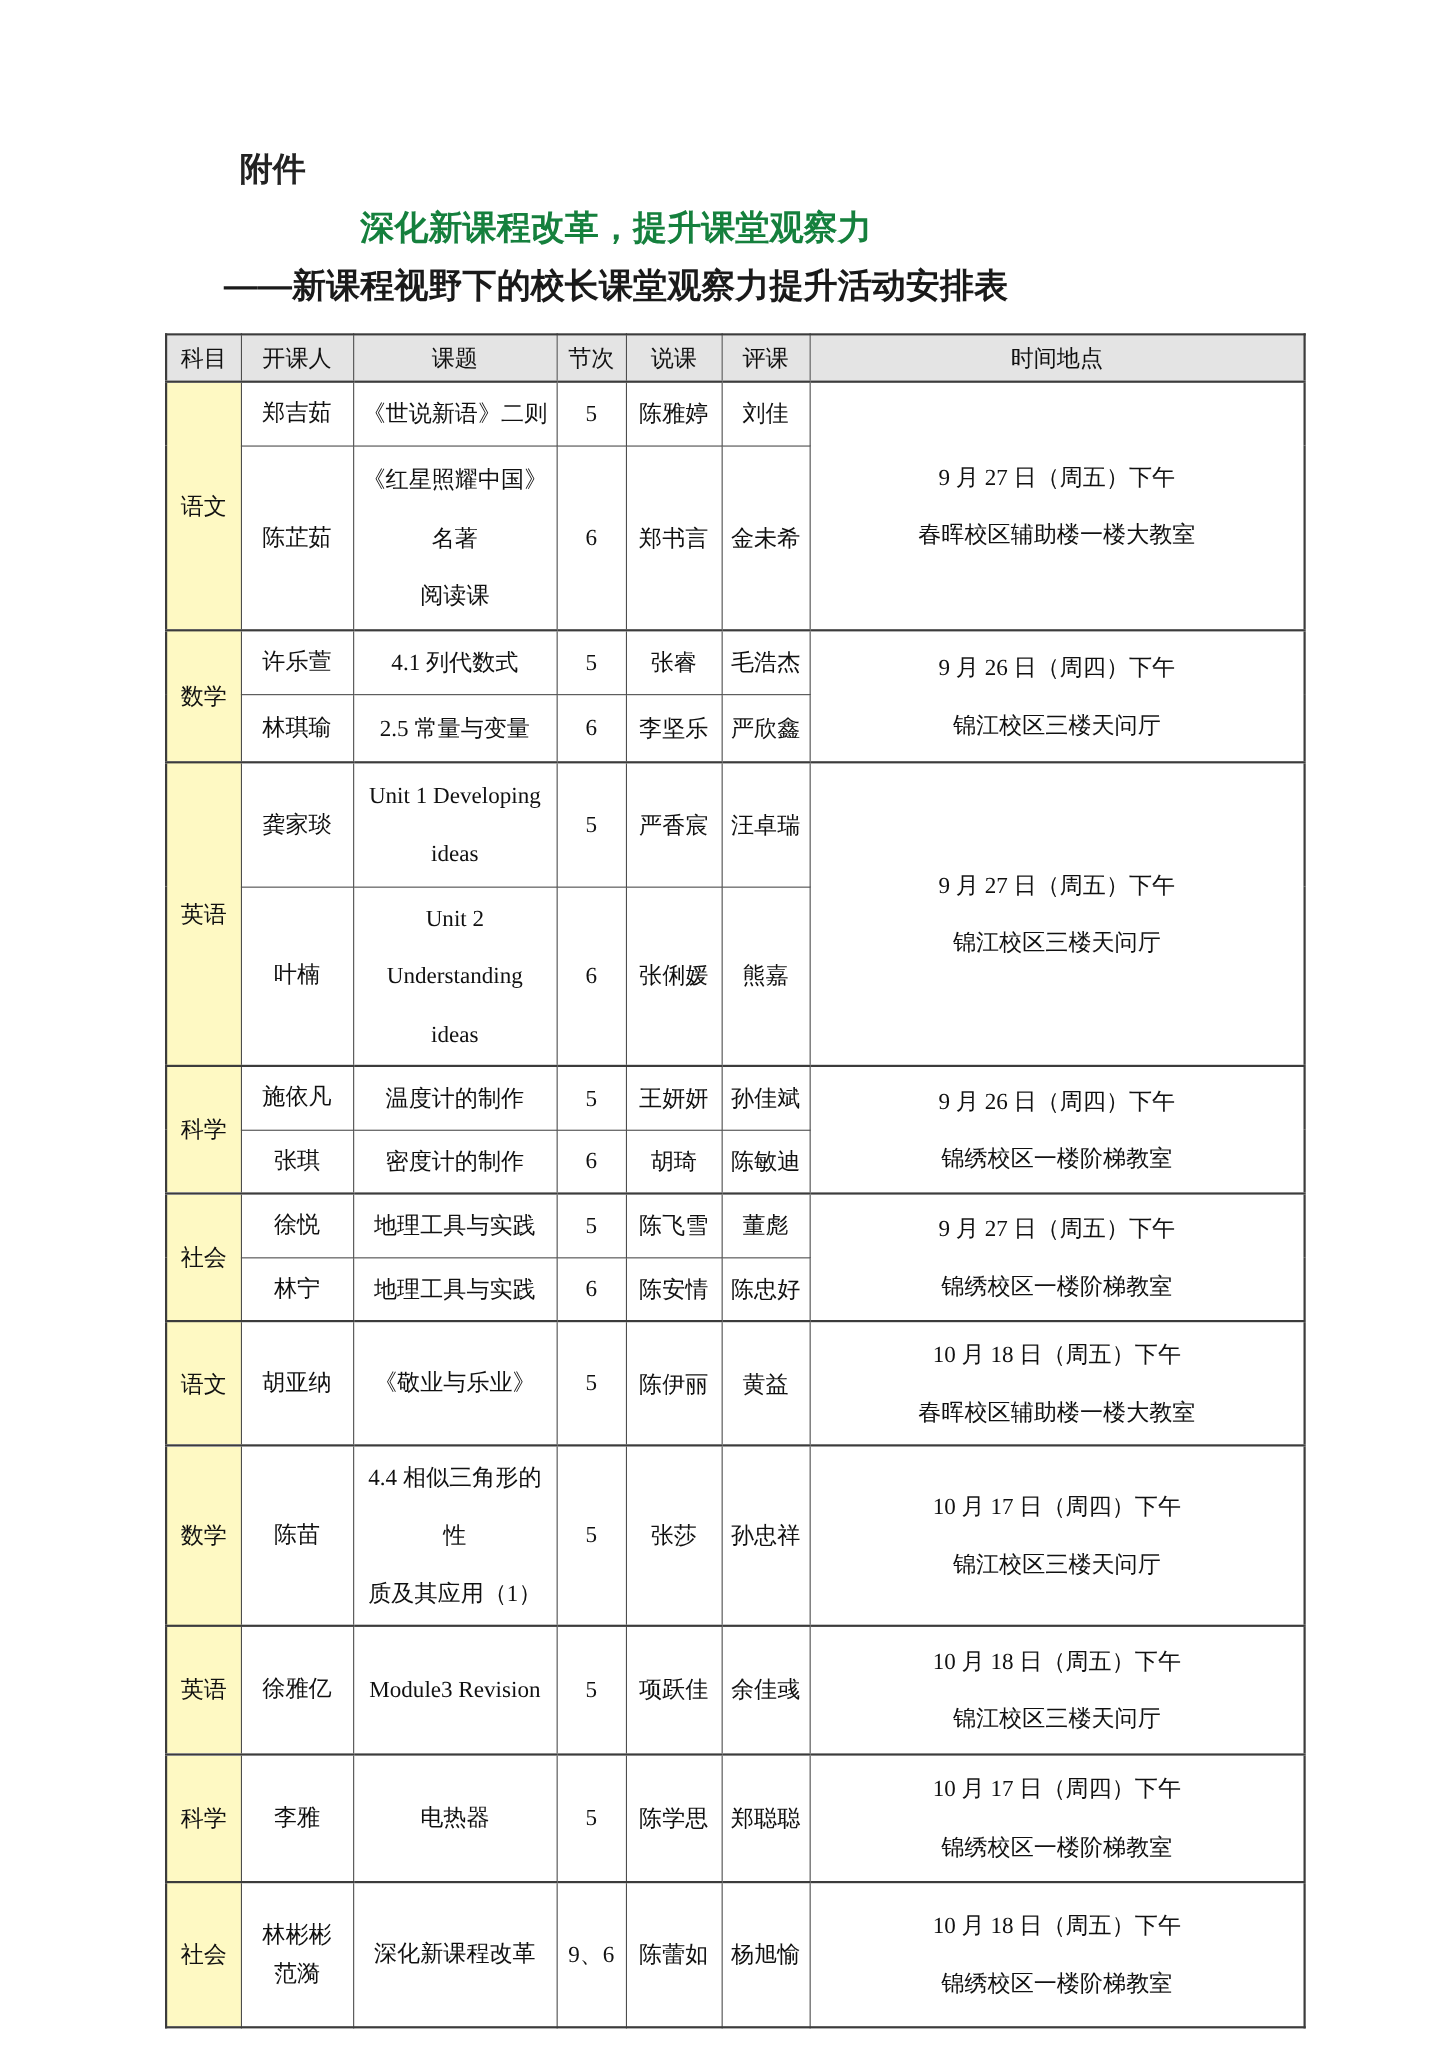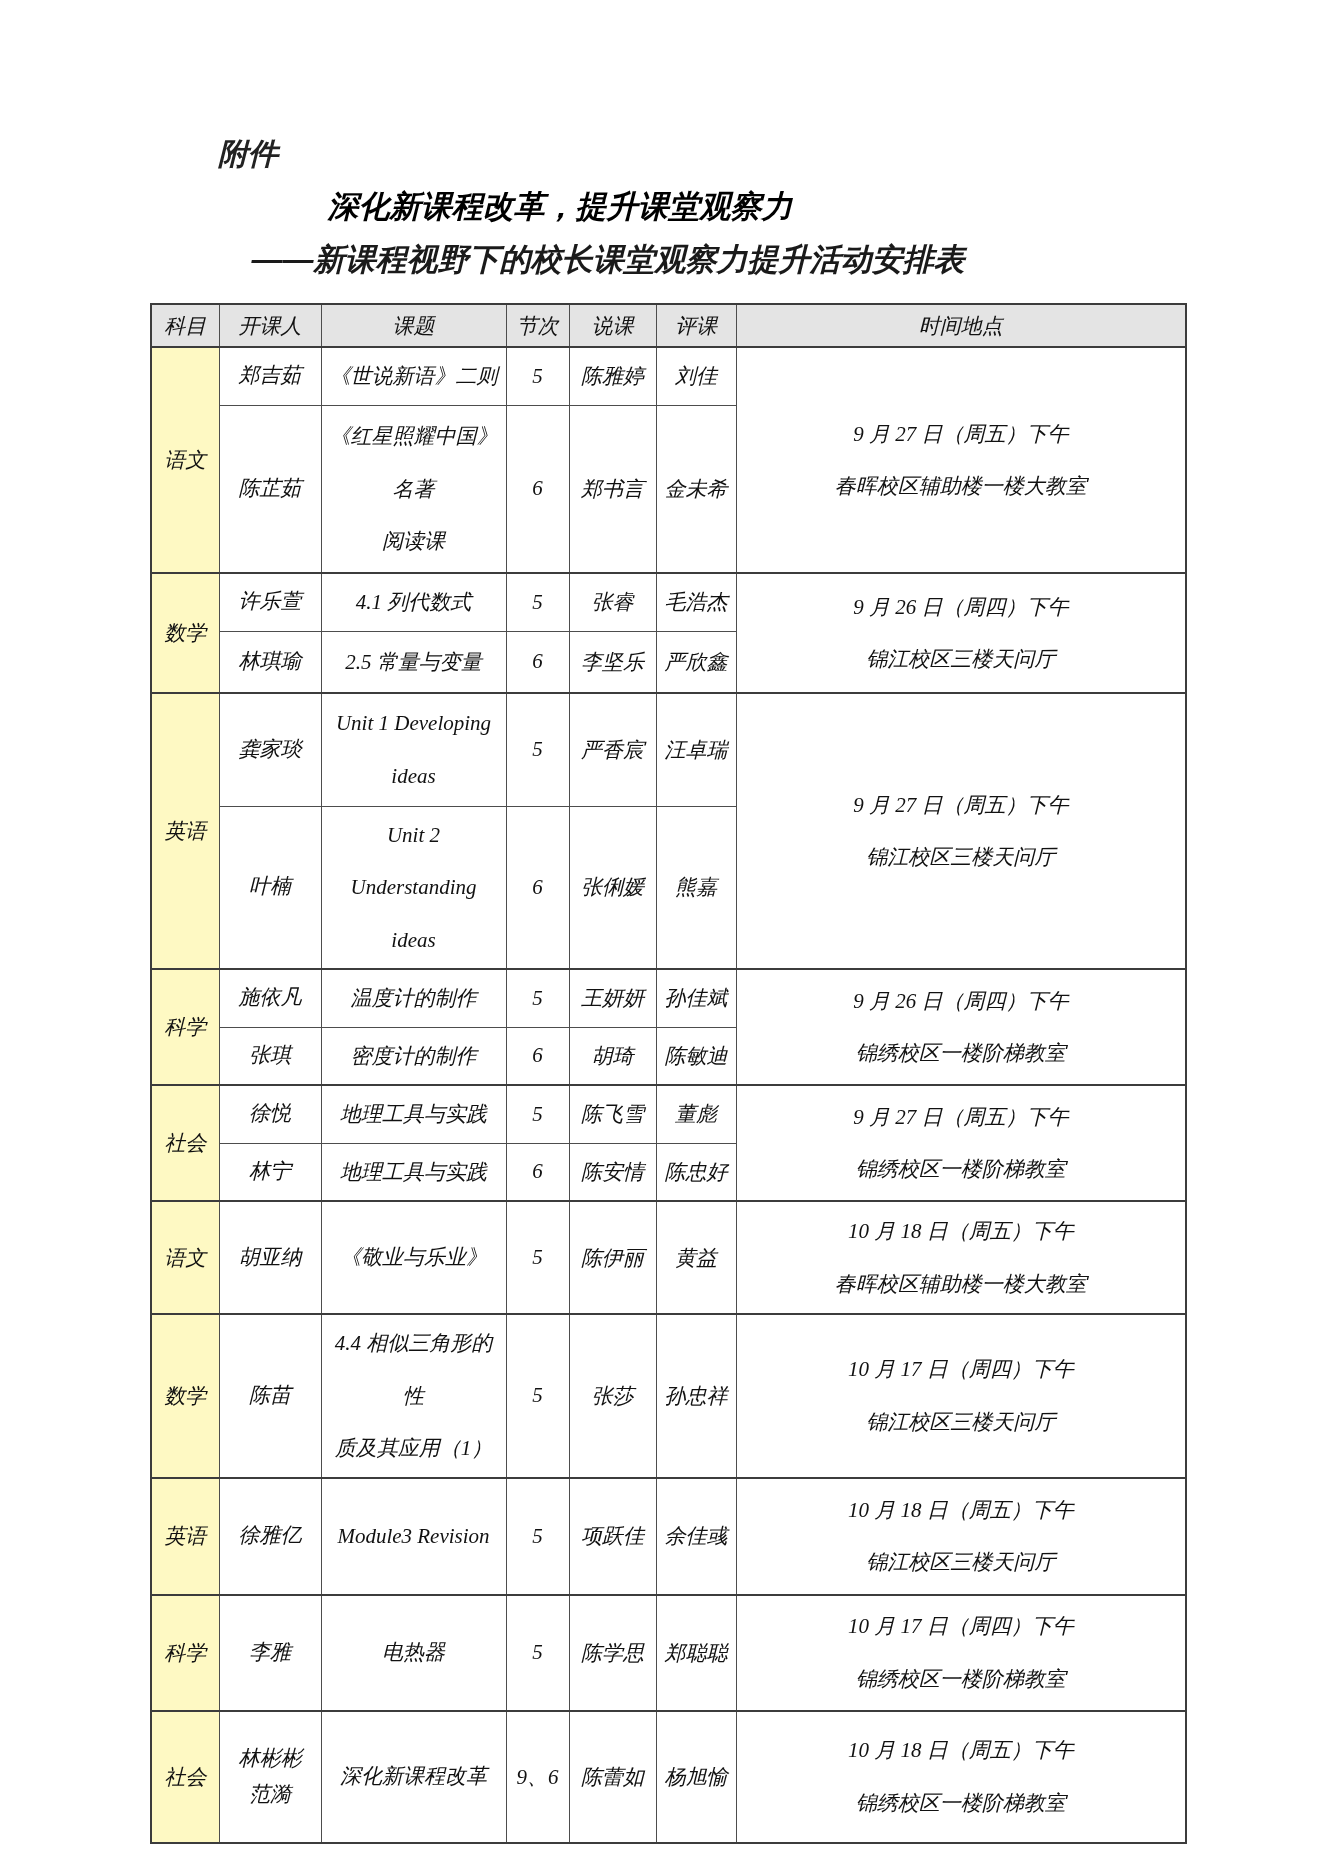--- a/index.html
+++ b/index.html
@@ -4,50 +4,48 @@
 <style>
   html,body { margin:0; padding:0; background:#ffffff; }
   .page {
     position:relative;
     width:1323px;
     height:1871px;
     background:#ffffff;
     font-family:"Liberation Serif", serif;
     color:#111111;
     overflow:hidden;
-    font-style:italic;
   }
   .attachment {
     position:absolute;
     left:218px; top:134px;
     font-family:"Liberation Sans", sans-serif;
     font-weight:bold;
     font-size:30px;
     color:#222;
   }
   .doc-title {
     position:absolute;
     left:0; top:186px;
     width:1120px;
     text-align:center;
     font-family:"Liberation Sans", sans-serif;
     font-weight:bold;
     font-size:31px;
-    color:#000000;
+    color:#15803d;
   }
   .doc-subtitle {
     position:absolute;
     left:0; top:239px;
     width:1120px;
     text-align:center;
     font-family:"Liberation Sans", sans-serif;
     font-weight:bold;
     font-size:31px;
     color:#1a1a1a;
-    padding-left:48px;
   }
   table.schedule {
     position:absolute;
     left:150px; top:303px;
     width:1035px;
     border-collapse:collapse;
     table-layout:fixed;
     border:2px solid #3c3c3c;
   }
   table.schedule th, table.schedule td {

